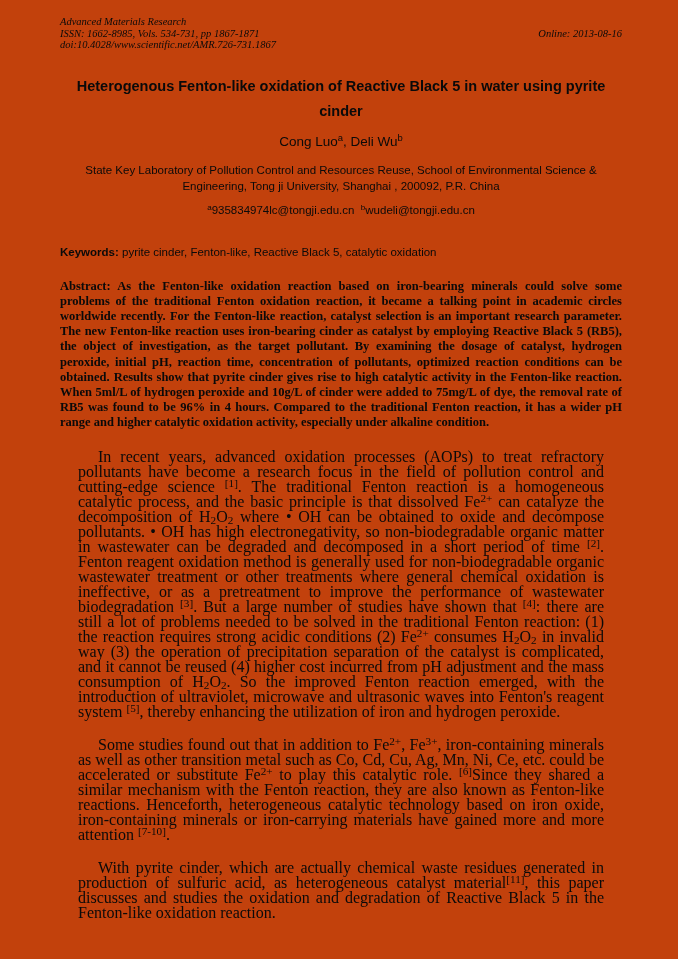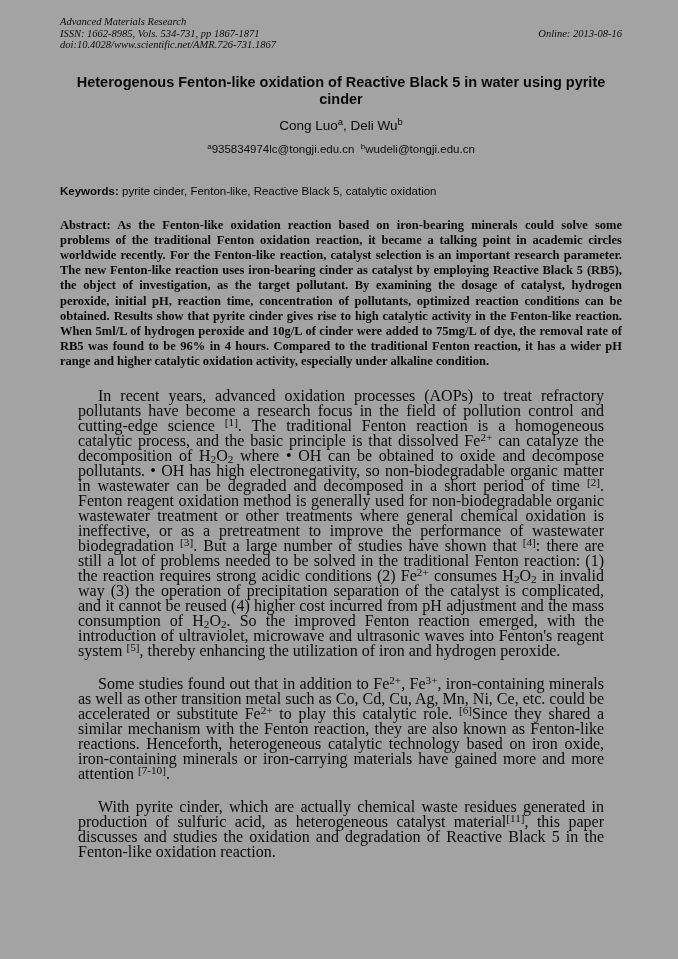--- a/index.html
+++ b/index.html
@@ -1,41 +1,41 @@
 <!DOCTYPE html>
 <html><head>
 <meta charset="utf-8">
 <style>
   html, body { margin: 0; padding: 0; background: #ffffff; }
   .page {
     width: 678px;
     height: 959px;
     box-sizing: border-box;
     padding: 16px 56px 0 60px;
-    background: #a3a3a3;
+    background: #c2410c;
     color: #0a0a0a;
     overflow: hidden;
   }
   .header {
     position: relative;
     font-family: "Liberation Serif", serif;
     font-style: italic;
     font-size: 10.5px;
     line-height: 11.5px;
   }
   .header-right {
     position: absolute;
     top: 12px;
     right: 0;
   }
   .title {
     font-family: "Liberation Sans", sans-serif;
     font-weight: bold;
     font-size: 14.5px;
-    line-height: 17px;
+    line-height: 25px;
     text-align: center;
     margin: 23px auto 0 auto;
   }
   .authors {
     font-family: "Liberation Sans", sans-serif;
     font-size: 13.5px;
     text-align: center;
     margin-top: 10px;
   }
   .affiliation {
@@ -100,20 +100,21 @@
       <div>ISSN: 1662-8985, Vols. 534-731, pp 1867-1871</div>
       <div>doi:10.4028/www.scientific.net/AMR.726-731.1867</div>
     </div>
     <div class="header-right">Online: 2013-08-16</div>
   </div>
 
   <h1 class="title">Heterogenous Fenton-like oxidation of Reactive Black 5 in water using pyrite cinder</h1>
 
   <div class="authors">Cong Luo<sup>a</sup>, Deli Wu<sup>b</sup></div>
 
+  <div class="affiliation">State Key Laboratory of Pollution Control and Resources Reuse, School of Environmental Science &amp; Engineering, Tong ji University, Shanghai , 200092, P.R. China</div>
 
   <div class="emails"><sup>a</sup>935834974lc@tongji.edu.cn&nbsp; <sup>b</sup>wudeli@tongji.edu.cn</div>
 
   <div class="keywords"><b>Keywords:</b> <span>pyrite cinder, Fenton-like, Reactive Black 5, catalytic oxidation</span></div>
 
   <p class="abstract"><b>Abstract:</b> <span>As the Fenton-like oxidation reaction based on iron-bearing minerals could solve some problems of the traditional Fenton oxidation reaction, it became a talking point in academic circles worldwide recently. For the Fenton-like reaction, catalyst selection is an important research parameter. The new Fenton-like reaction uses iron-bearing cinder as catalyst by employing Reactive Black 5 (RB5), the object of investigation, as the target pollutant. By examining the dosage of catalyst, hydrogen peroxide, initial pH, reaction time, concentration of pollutants, optimized reaction conditions can be obtained. Results show that pyrite cinder gives rise to high catalytic activity in the Fenton-like reaction. When 5ml/L of hydrogen peroxide and 10g/L of cinder were added to 75mg/L of dye, the removal rate of RB5 was found to be 96% in 4 hours. Compared to the traditional Fenton reaction, it has a wider pH range and higher catalytic oxidation activity, especially under alkaline condition.</span></p>
 
 
   <p class="body-para">In recent years, advanced oxidation processes (AOPs) to treat refractory pollutants have become a research focus in the field of pollution control and cutting-edge science <sup>[1]</sup>. The traditional Fenton reaction is a homogeneous catalytic process, and the basic principle is that dissolved Fe<sup>2+</sup> can catalyze the decomposition of H<sub>2</sub>O<sub>2</sub> where • OH can be obtained to oxide and decompose pollutants. • OH has high electronegativity, so non-biodegradable organic matter in wastewater can be degraded and decomposed in a short period of time <sup>[2]</sup>. Fenton reagent oxidation method is generally used for non-biodegradable organic wastewater treatment or other treatments where general chemical oxidation is ineffective, or as a pretreatment to improve the performance of wastewater biodegradation <sup>[3]</sup>. But a large number of studies have shown that <sup>[4]</sup>: there are still a lot of problems needed to be solved in the traditional Fenton reaction: (1) the reaction requires strong acidic conditions (2) Fe<sup>2+</sup> consumes H<sub>2</sub>O<sub>2</sub> in invalid way (3) the operation of precipitation separation of the catalyst is complicated, and it cannot be reused (4) higher cost incurred from pH adjustment and the mass consumption of H<sub>2</sub>O<sub>2</sub>. So the improved Fenton reaction emerged, with the introduction of ultraviolet, microwave and ultrasonic waves into Fenton's reagent system <sup>[5]</sup>, thereby enhancing the utilization of iron and hydrogen peroxide.</p>
   <p class="body-para">Some studies found out that in addition to Fe<sup>2+</sup>, Fe<sup>3+</sup>, iron-containing minerals as well as other transition metal such as Co, Cd, Cu, Ag, Mn, Ni, Ce, etc. could be accelerated or substitute Fe<sup>2+</sup> to play this catalytic role. <sup>[6]</sup>Since they shared a similar mechanism with the Fenton reaction, they are also known as Fenton-like reactions. Henceforth, heterogeneous catalytic technology based on iron oxide, iron-containing minerals or iron-carrying materials have gained more and more attention <sup>[7-10]</sup>.</p>

